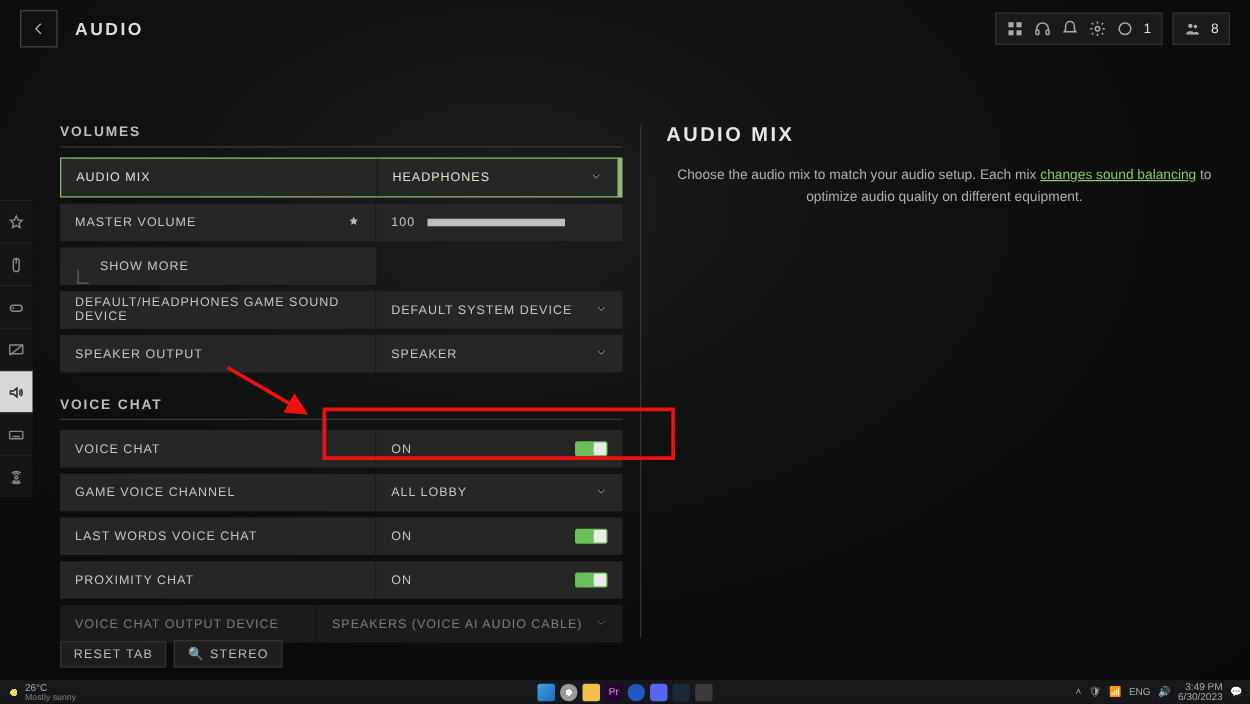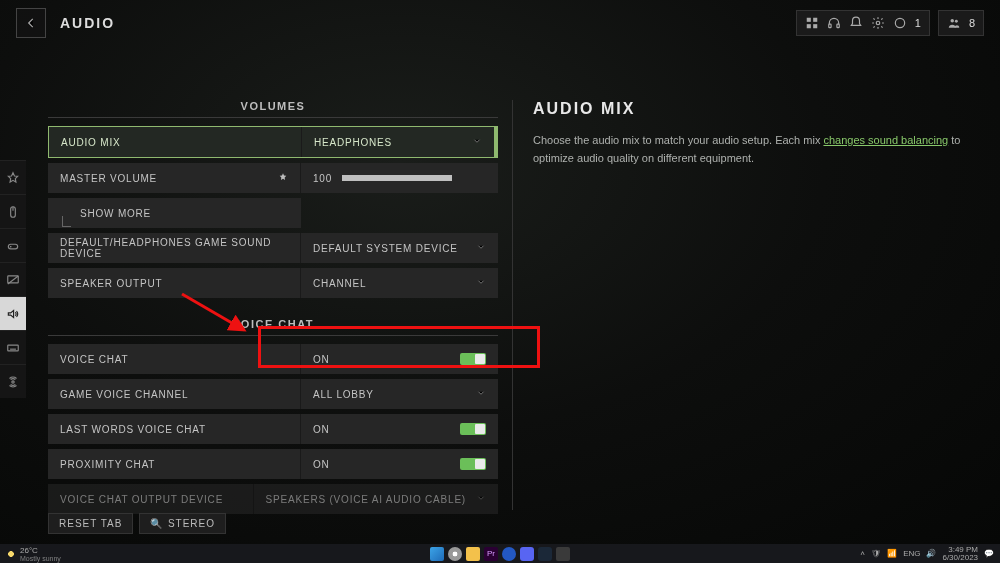--- a/index.html
+++ b/index.html
@@ -27,21 +27,21 @@
   .vnav .vitem{ height:34px; display:flex; align-items:center; justify-content:center; background:#151515; border-top:1px solid #222;}
   .vnav .vitem.active{ background:#d8d8d8;}
   .vnav .vitem.active svg{stroke:#222;}
   .vnav .vitem svg{width:14px;height:14px;stroke:#888;fill:none;}
 
   
   .content { position:absolute; left:48px; top:100px; right:22px; bottom:34px; display:flex; gap:14px;}
   .left-col { width:450px; display:flex; flex-direction:column; gap:14px; position:relative;}
   .divider { width:1px; background:#333; }
   .right-col { flex:1; padding-left:6px;}
-  .section-head { font-size:11px; letter-spacing:1.5px; color:#bdbdbd; font-weight:600;text-align:center; }
+  .section-head { font-size:11px; letter-spacing:1.5px; color:#bdbdbd; font-weight:600; }
   .section-rule { height:1px; background:#3a3a3a; margin-top:5px; margin-bottom:2px;}
 
   .rows { display:flex; flex-direction:column; gap:5px;}
   .row {
     display:flex; height:30px; background:#262626; align-items:stretch;
   }
   .row .cell-label{ width:253px; display:flex; align-items:center; padding:0 12px; font-size:10px; letter-spacing:.8px; color:#c4c4c4; border-right:1px solid #1a1a1a;}
   .row .cell-value{ flex:1; display:flex; align-items:center; padding:0 12px; font-size:10px; letter-spacing:.8px; color:#c4c4c4; gap:10px; position:relative;}
   .row .chev{ margin-left:auto; }
   .row .chev svg{width:10px;height:10px;stroke:#888;}
@@ -54,21 +54,21 @@
   .vol-bar .fillbar{position:absolute;left:0;top:0;bottom:0;width:100%;background:#bfbfbf;}
   .toggle{ margin-left:auto; width:26px; height:12px; background:#6bbf59; border-radius:2px; position:relative;}
   .toggle .knob{position:absolute;right:1px;top:1px;width:10px;height:10px;background:#eaeaea;border-radius:1px;}
 
   
   .red-box{position:absolute;border:3px solid #e11;pointer-events:none;}
   .red-arrow{position:absolute;pointer-events:none;}
 
   
   .rc-title{font-size:16px;letter-spacing:2px;font-weight:700;color:#e8e8e8;margin-bottom:14px;}
-  .rc-body{font-size:11px;line-height:1.6;color:#aeb1ae;}
+  .rc-body{font-size:11px;line-height:1.6;color:#aeb1ae;text-align:center;}
   .rc-body .hl{color:#88c86a;text-decoration:underline;cursor:pointer;}
   .rc-body p{margin-bottom:16px;}
 
   
   .bottom-btns{position:absolute;left:48px;bottom:10px;display:flex;gap:6px;align-items:flex-end;}
   .btn{background:#1e1e1e;border:1px solid #333;padding:4px 10px;font-size:10px;letter-spacing:1px;color:#bbb;cursor:pointer;}
 
   
   .taskbar{position:absolute;left:0;right:0;bottom:0;height:19px;background:#17181c;display:flex;align-items:center;font-size:8px;color:#aaa;padding:0 6px;}
   .tb-left{display:flex;align-items:center;gap:4px;}
@@ -225,21 +225,21 @@
           <div class="cell-value">
             <span>DEFAULT SYSTEM DEVICE</span>
             <span class="chev"><svg viewBox="0 0 24 24" stroke-width="2">
                   <path d="M6 9l6 6 6-6"></path>
                 </svg></span>
           </div>
         </div>
         <div class="row">
           <div class="cell-label">SPEAKER OUTPUT</div>
           <div class="cell-value">
-            <span>CHANNEL</span>
+            <span>SPEAKER</span>
             <span class="chev"><svg viewBox="0 0 24 24" stroke-width="2">
                   <path d="M6 9l6 6 6-6"></path>
                 </svg></span>
           </div>
         </div>
       </div>
 
       <div style="margin-top:6px;">
         <div class="section-head">VOICE CHAT</div>
         <div class="section-rule"></div>

